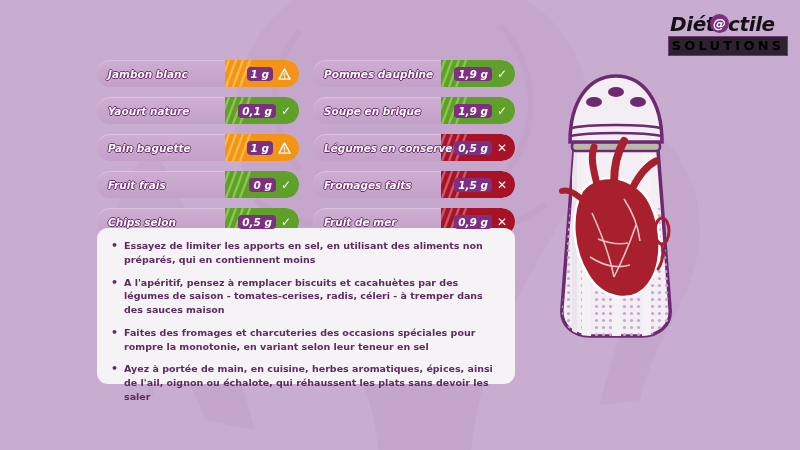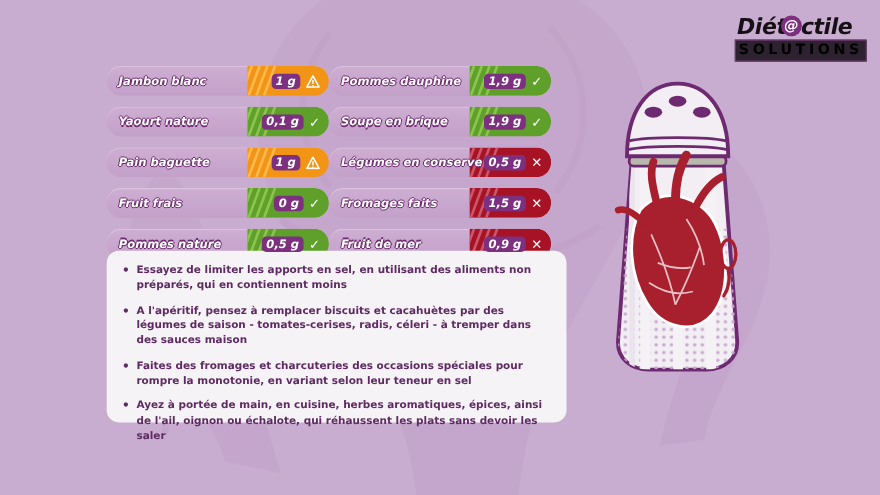--- a/index.html
+++ b/index.html
@@ -41,21 +41,21 @@
     position:absolute;left:0px;top:24px;width:120px;height:20px;background:#2e2230;
     border:1px solid #6f3b72;box-sizing:border-box;
   }
   .logo-sol{
     position:absolute;left:0;top:24px;width:120px;height:20px;line-height:20px;
     text-align:center;color:#000000;font-size:13px;font-weight:bold;letter-spacing:3.2px;
   }
 
   
   .rows{position:absolute;left:97px;top:60px;width:418px;}
-  .rowline{display:flex;gap:0;margin-bottom:10px;}
+  .rowline{display:flex;gap:14px;margin-bottom:10px;}
   .row{
     position:relative;width:202px;height:27px;border-radius:13px;
     background:linear-gradient(180deg,#cfaed3 0%,#c2a0c8 100%);
     overflow:hidden;display:flex;align-items:center;
     box-shadow:0 1px 0 rgba(255,255,255,.25) inset;
   }
   .row .label{
     position:relative;z-index:3;padding-left:11px;font-size:10.5px;font-weight:bold;
     font-style:italic;color:#fff;white-space:nowrap;
     text-shadow:-1px 0 #6e2a70,1px 0 #6e2a70,0 -1px #6e2a70,0 1px #6e2a70;
@@ -261,21 +261,21 @@
               <path d="M18 27 L28 0" stroke="#c9566a" stroke-width="2.4" fill="none"></path>
               <path d="M25 27 L35 0" stroke="#c9566a" stroke-width="2.4" fill="none"></path>
             </svg>
             <span class="val">1,5 g</span>
             <span class="mark">✕</span>
           </span>
         </div>
       </div>
       <div class="rowline">
         <div class="row">
-          <span class="label">Pommes nature</span>
+          <span class="label">Chips selon</span>
           <span class="badge ok">
             <svg class="stripes" viewBox="0 0 40 27">
               <path d="M4 27 L14 0" stroke="#8cc44f" stroke-width="2.4" fill="none"></path>
               <path d="M11 27 L21 0" stroke="#8cc44f" stroke-width="2.4" fill="none"></path>
               <path d="M18 27 L28 0" stroke="#8cc44f" stroke-width="2.4" fill="none"></path>
               <path d="M25 27 L35 0" stroke="#8cc44f" stroke-width="2.4" fill="none"></path>
             </svg>
             <span class="val">0,5 g</span>
             <span class="mark">✓</span>
           </span>

